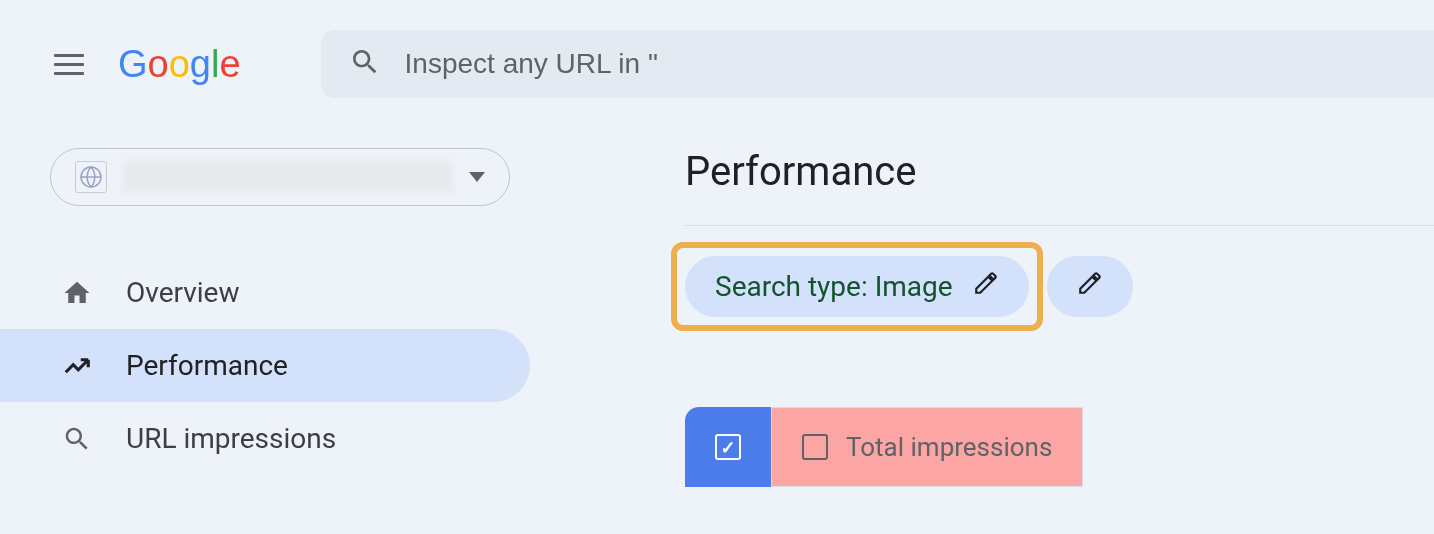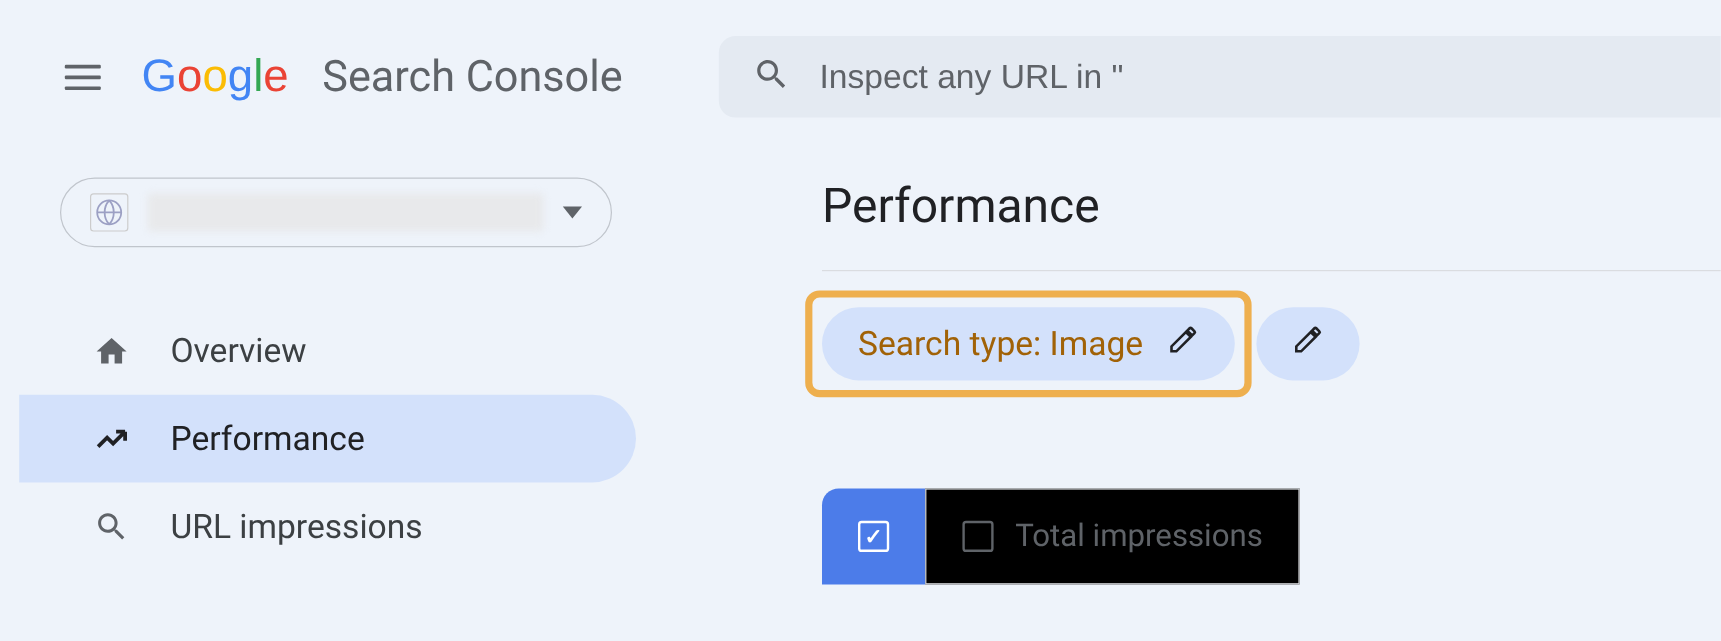--- a/index.html
+++ b/index.html
@@ -24,22 +24,22 @@
       padding: 4px;
     }
     .hamburger span {
       width: 30px;
       height: 3px;
       background: #5f6368;
       border-radius: 1px;
     }
     .logo {
       display: flex;
-      align-items: flex-start;
-      gap: 28px;
+      align-items: flex-end;
+      gap: 12px;
       font-size: 36px;
       font-weight: 400;
       color: #5f6368;
     }
     .google-logo {
       font-family: 'Product Sans', Arial, sans-serif;
       font-weight: 500;
       font-size: 38px;
     }
     .g-blue { color: #4285F4; }
@@ -117,21 +117,20 @@
 
     .nav-item {
       display: flex;
       align-items: center;
       gap: 34px;
       padding: 20px 0 20px 62px;
       font-size: 28px;
       color: #3c4043;
       cursor: pointer;
       border-radius: 0 44px 44px 0;
-      margin-left: 16px;
     }
     .nav-item.active {
       background: #d3e1fb;
       color: #202124;
       font-weight: 400;
     }
     .nav-icon {
       width: 30px;
       height: 30px;
       display: flex;
@@ -161,21 +160,21 @@
       align-items: center;
     }
     .chip {
       display: flex;
       align-items: center;
       gap: 20px;
       background: #d3e1fb;
       border-radius: 36px;
       padding: 14px 30px;
       font-size: 28px;
-      color: #a16207;
+      color: #14532d;
       cursor: pointer;
     }
     .chip.highlighted {
       position: relative;
     }
     .highlight-box {
       position: absolute;
       top: -14px;
       left: -14px;
       right: -14px;
@@ -205,21 +204,21 @@
       cursor: pointer;
       border: 1px solid #dadce0;
     }
     .metric-card.active {
       background: #4c7ce9;
       color: white;
       border-radius: 14px 0 0 0;
       border: none;
     }
     .metric-card.inactive {
-      background: #000000;
+      background: #fca5a5;
       color: #5f6368;
     }
     .checkbox {
       width: 26px;
       height: 26px;
       border-radius: 3px;
       display: flex;
       align-items: center;
       justify-content: center;
     }
@@ -239,21 +238,20 @@
 <body>
 
 <div class="header">
   <div class="hamburger">
     <span></span>
       <span></span>
       <span></span>
   </div>
   <div class="logo">
     <span class="google-logo"><span class="g-blue">G</span><span class="g-red">o</span><span class="g-yellow">o</span><span class="g-blue">g</span><span class="g-green">l</span><span class="g-red">e</span></span>
-    <span>Search Console</span>
   </div>
   <div class="search-bar">
     <span>
       <svg viewBox="0 0 24 24">
           <path d="M15.5 14h-.79l-.28-.27C15.41 12.59 16 11.11 16 9.5 16 5.91 13.09 3 9.5 3S3 5.91 3 9.5 5.91 16 9.5 16c1.61 0 3.09-.59 4.23-1.57l.27.28v.79l5 4.99L20.49 19l-4.99-5zm-6 0C7.01 14 5 11.99 5 9.5S7.01 5 9.5 5 14 7.01 14 9.5 11.99 14 9.5 14z"></path>
         </svg>
     </span>
     <input type="text" placeholder="Inspect any URL in &quot;" style="">
   </div>
 </div>

